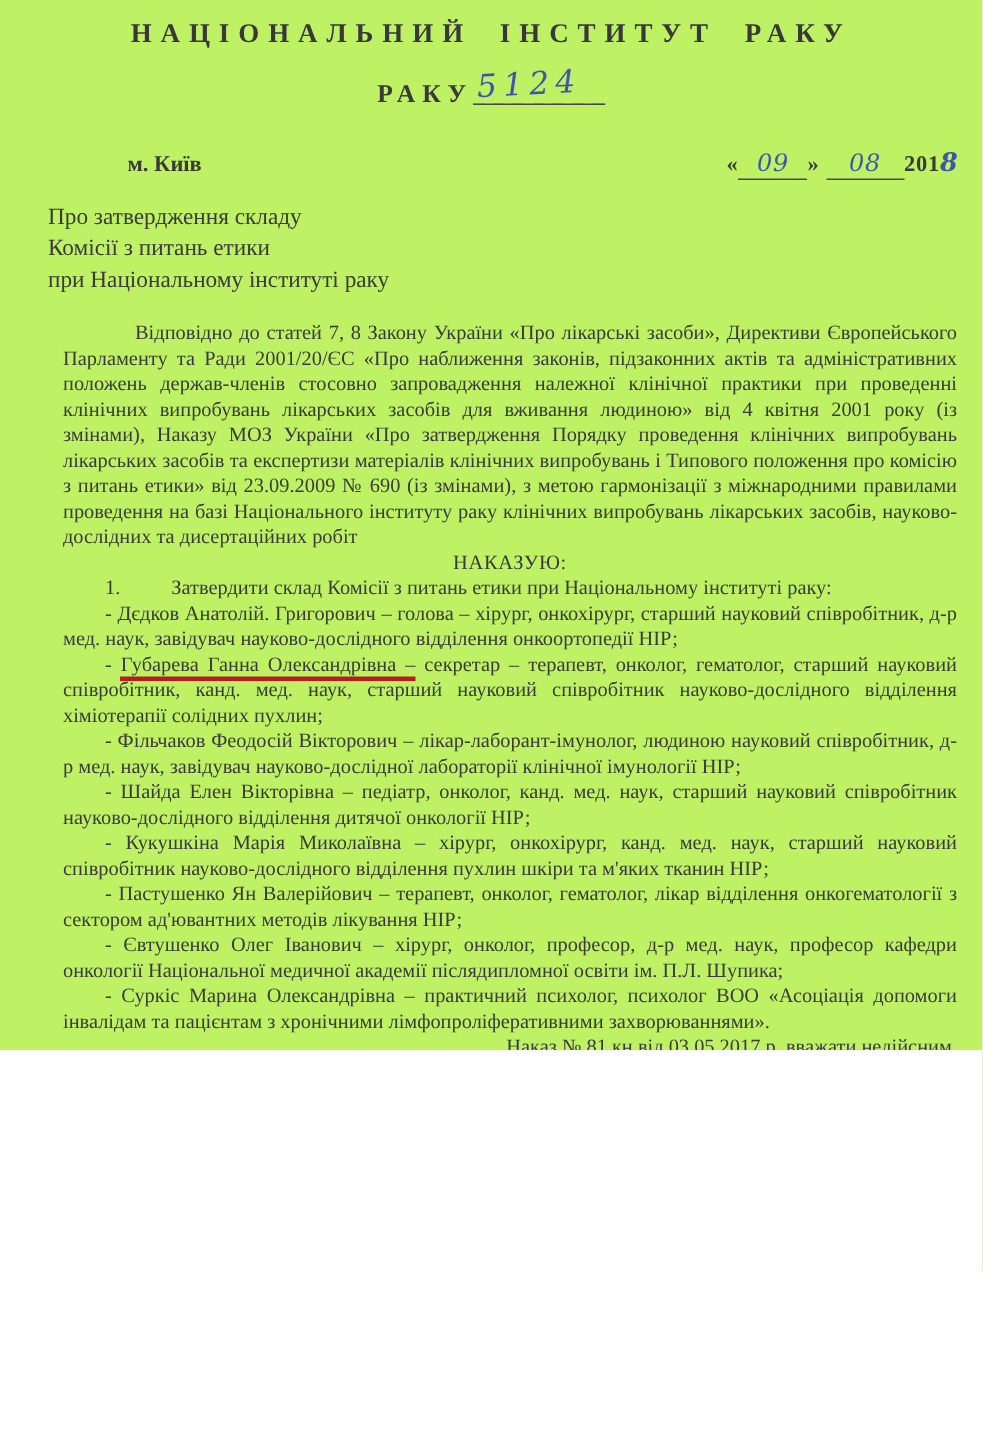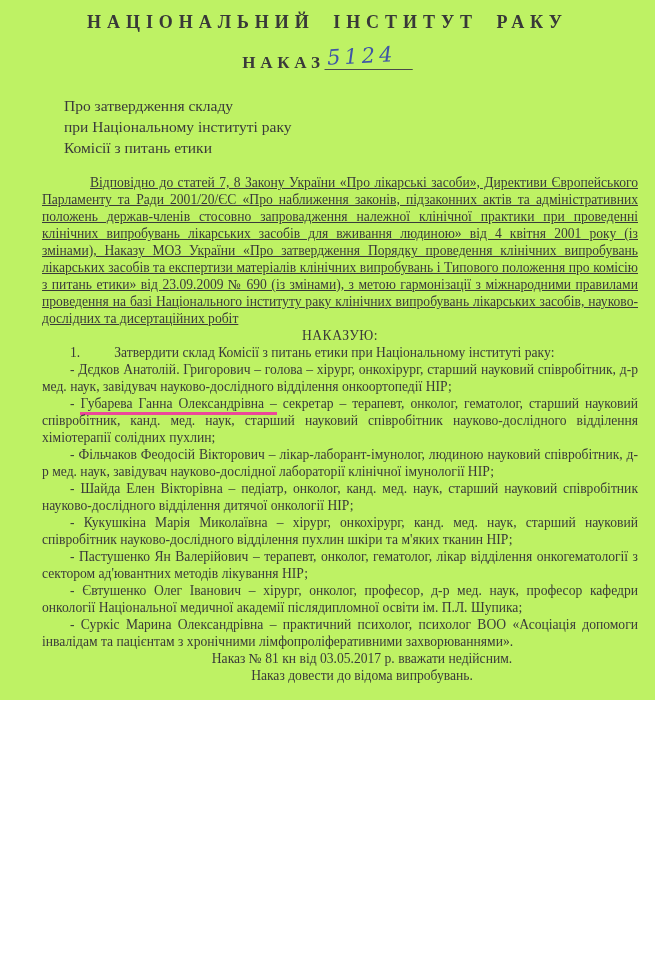--- a/index.html
+++ b/index.html
@@ -49,38 +49,38 @@
     display:inline-block;text-align:center;
     border-bottom:1.4px solid #4a4a4a;
     font-weight:normal;
   }
   .u-blank .hw{font-size:16px;}
   .day-blank{width:46px;}
   .month-blank{width:52px;}
   .year-digit{font-size:17px;}
   
   .subject{
-    margin:14px 0 0 64px;
+    margin:14px 0 0 32px;
     font-size:15.5px;line-height:21px;
   }
   
   .bodytext{
     margin:16px 17px 0 42px;
     font-size:13.6px;line-height:17px;
     text-align:justify;
   }
   .bodytext p{margin:0;}
-  .preamble{text-indent:48px;text-decoration:underline;}
+  .preamble{text-indent:48px;}
   .order-verb{text-align:center;letter-spacing:0.5px;}
   .item-line{text-indent:28px;}
   .item-number{margin-right:34px;}
   .member{text-indent:28px;}
-  .closing{text-indent:44px;text-align:center;}
+  .closing{text-indent:44px;text-align:right;}
   .red-underline-name{
-    border-bottom:3px solid #ec4899;
+    border-bottom:3px solid #b91c1c;
     padding-bottom:1px;
   }
   
   .sig-row{
     position:relative;
     margin-top:18px;height:70px;
     font-size:19px;
     margin-left:44px;
   }
   .sig-label{position:absolute;left:42px;top:22px;}
@@ -105,29 +105,33 @@
   svg path{fill:none;stroke:#4156a8;stroke-linecap:round;}
 </style>
 </head>
 <body>
 
 <div class="page">
 
   <div class="inst-title">НАЦІОНАЛЬНИЙ ІНСТИТУТ РАКУ</div>
 
   <div class="order-line">
-    <span>НАКАЗ</span><span class="order-underscores">_ _ _ _ _ _ _</span>
+    <span>РАКУ</span><span class="order-underscores">_ _ _ _ _ _ _</span>
     <span class="hw order-number">5124</span>
   </div>
 
+  <div class="city-date">
+    <span>м. Київ</span>
+    <span class="date-part"><span>«</span><span class="u-blank day-blank"><span class="hw">09</span></span><span>»</span> <span class="u-blank month-blank"><span class="hw">08</span></span><span>201</span><span class="hw year-digit">8</span></span>
+  </div>
 
   <div class="subject">
     <div>Про затвердження складу</div>
+    <div>Комісії з питань етики</div>
     <div>при Національному інституті раку</div>
-    <div>Комісії з питань етики</div>
   </div>
 
   <div class="bodytext">
     <p class="preamble">Відповідно до статей 7, 8 Закону України «Про лікарські засоби», Директиви Європейського Парламенту та Ради 2001/20/ЄС «Про наближення законів, підзаконних актів та адміністративних положень держав-членів стосовно запровадження належної клінічної практики при проведенні клінічних випробувань лікарських засобів для вживання людиною» від 4 квітня 2001 року (із змінами), Наказу МОЗ України «Про затвердження Порядку проведення клінічних випробувань лікарських засобів та експертизи матеріалів клінічних випробувань і Типового положення про комісію з питань етики» від 23.09.2009 № 690 (із змінами), з метою гармонізації з міжнародними правилами проведення на базі Національного інституту раку клінічних випробувань лікарських засобів, науково-дослідних та дисертаційних робіт</p>
     <p class="order-verb">НАКАЗУЮ:</p>
     <p class="item-line"><span class="item-number">1.</span><span>Затвердити склад Комісії з питань етики при Національному інституті раку:</span></p>
 
     <p class="member">- Дєдков Анатолій. Григорович – голова – хірург, онкохірург, старший науковий співробітник, д-р мед. наук, завідувач науково-дослідного відділення онкоортопедії НІР;</p>
     <p class="member"><span>- </span><span class="red-underline-name">Губарева Ганна Олександрівна –</span><span> секретар – терапевт, онколог, гематолог, старший науковий співробітник, канд. мед. наук, старший науковий співробітник науково-дослідного відділення хіміотерапії солідних пухлин;</span></p>
     <p class="member">- Фільчаков Феодосій Вікторович – лікар-лаборант-імунолог, людиною науковий співробітник, д-р мед. наук, завідувач науково-дослідної лабораторії клінічної імунології НІР;</p>

